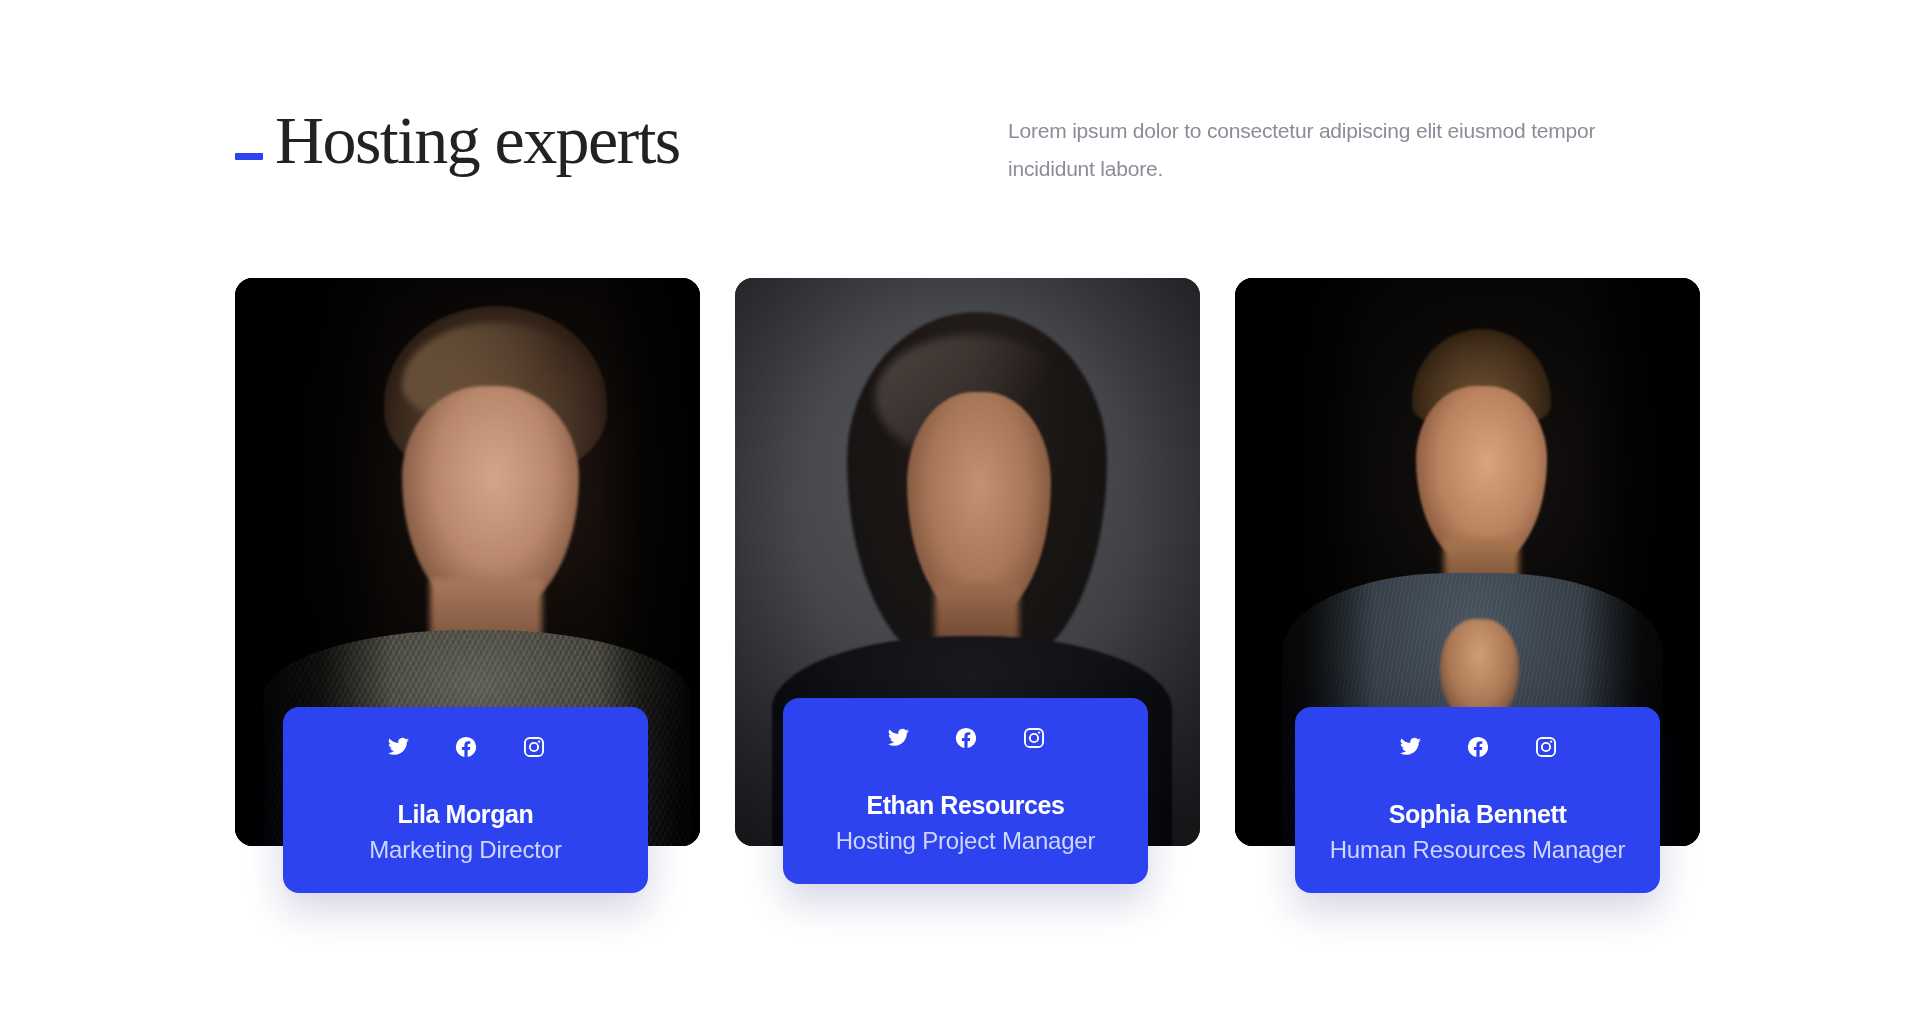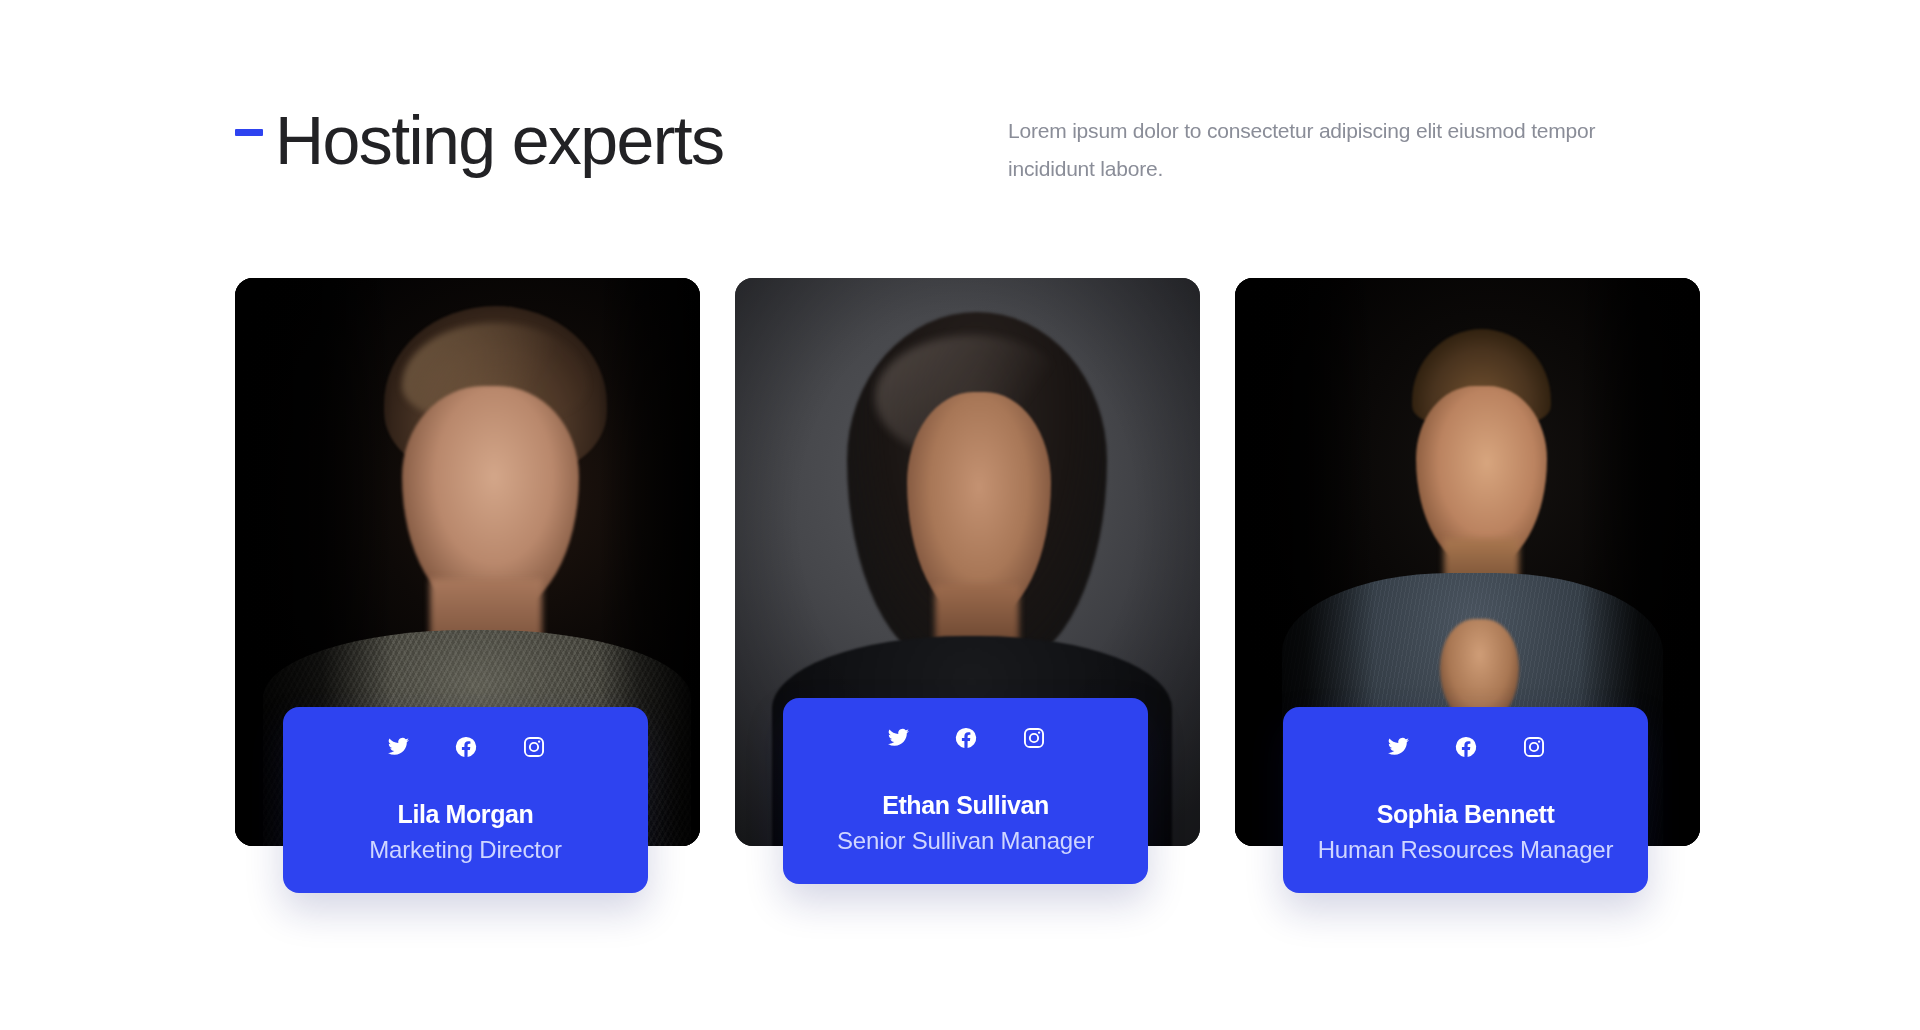--- a/index.html
+++ b/index.html
@@ -31,21 +31,22 @@
     top:0;
     width:1920px;
     height:230px;
   }
 
   .title-wrap {
     position:absolute;
     left:235px;
     top:104px;
     display:flex;
-    align-items:center;
+    align-items:flex-end;
+    font-family:Liberation Serif, serif;
   }
 
   .title-dash {
     width:28px;
     height:7px;
     background:#2e43f0;
     border-radius:1px;
     margin-bottom:16px;
     margin-right:12px;
     flex:0 0 auto;
@@ -225,21 +226,21 @@
     position:absolute;
     width:365px;
     background:#2e43f0;
     border-radius:16px;
     padding:28px 24px 30px;
     text-align:center;
     box-shadow:0 18px 38px rgba(20,30,110,.18);
   }
   .card-1 .info { left:48px; top:429px; }
   .card-2 .info { left:48px; top:420px; }
-  .card-3 .info { left:48px; top:429px; }
+  .card-3 .info { left:60px; top:429px; }
 
   .socials {
     display:flex;
     justify-content:center;
     align-items:center;
     gap:44px;
     margin-bottom:40px;
   }
 
   .social-link {
@@ -343,22 +344,22 @@
             <svg width="24" height="24" viewBox="0 0 24 24">
                 <path d="M12 2a10 10 0 0 0-1.6 19.9v-7h-2.5V12h2.5v-1.9c0-2.5 1.5-3.9 3.8-3.9 1.1 0 2.2.2 2.2.2v2.4h-1.2c-1.2 0-1.6.8-1.6 1.6V12h2.7l-.4 2.9h-2.3v7A10 10 0 0 0 12 2z"></path>
               </svg>
           </a>
           <a class="social-link">
             <svg width="24" height="24" viewBox="0 0 24 24">
                 <path d="M7.8 2h8.4A5.8 5.8 0 0 1 22 7.8v8.4A5.8 5.8 0 0 1 16.2 22H7.8A5.8 5.8 0 0 1 2 16.2V7.8A5.8 5.8 0 0 1 7.8 2zm0 1.9A3.9 3.9 0 0 0 3.9 7.8v8.4a3.9 3.9 0 0 0 3.9 3.9h8.4a3.9 3.9 0 0 0 3.9-3.9V7.8a3.9 3.9 0 0 0-3.9-3.9H7.8zm9.3 1.5a1.2 1.2 0 1 1 0 2.4 1.2 1.2 0 0 1 0-2.4zM12 6.9a5.1 5.1 0 1 1 0 10.2 5.1 5.1 0 0 1 0-10.2zm0 1.9a3.2 3.2 0 1 0 0 6.4 3.2 3.2 0 0 0 0-6.4z"></path>
               </svg>
           </a>
         </div>
-        <div class="member-name">Ethan Sullivan</div>
-        <div class="member-role">Senior Sullivan Manager</div>
+        <div class="member-name">Ethan Resources</div>
+        <div class="member-role">Hosting Project Manager</div>
       </div>
     </div>
 
     <div class="card card-3">
       <div class="photo">
         <div class="photo-inner portC">
           <div class="hair"></div>
           <div class="face"></div>
             <div class="neck"></div>
           <div class="shirt"></div>

